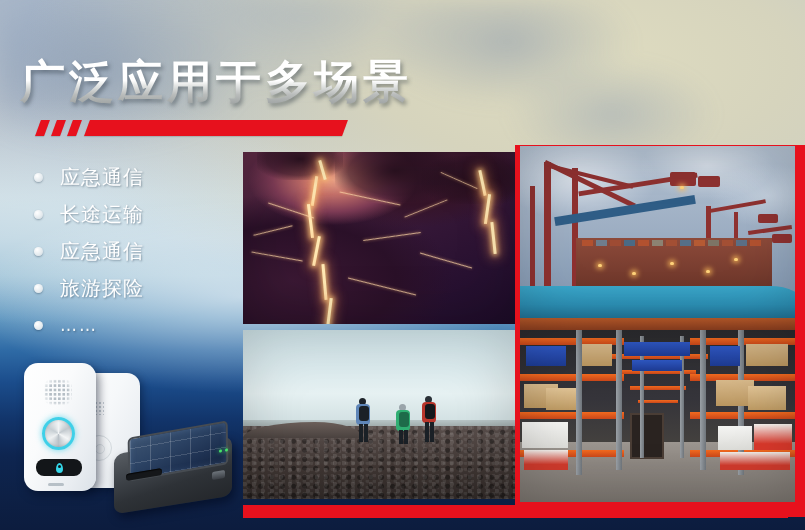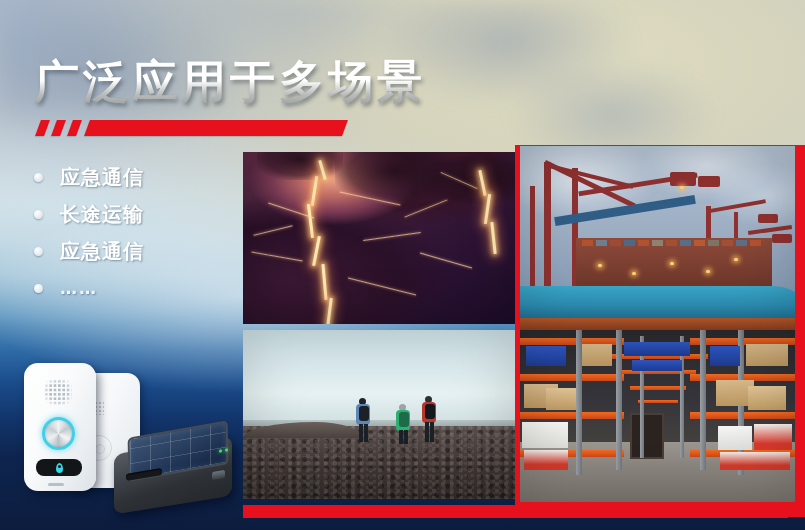--- a/index.html
+++ b/index.html
@@ -53,21 +53,21 @@
   }
   .logo-word .g{color:#e2141e;}
   .logo-cn{
     font-size:28px;font-weight:700;color:#ffffff;line-height:1;
     font-family:"DejaVu Sans","Liberation Sans",sans-serif;
     text-shadow:0 1px 2px rgba(0,0,0,.28);letter-spacing:1px;
   }
 
   
   .title{
-    position:absolute;left:34px;top:58px;
+    position:absolute;left:20px;top:58px;
     font-family:"DejaVu Sans","Liberation Sans",sans-serif;
     font-size:45px;font-weight:700;letter-spacing:4px;line-height:1.05;
     color:#ffffff;
     background:linear-gradient(180deg,#ffffff 0%,#ffffff 48%,#e5e7e6 58%,#b9bcbb 78%,#9ea2a2 100%);
     -webkit-background-clip:text;background-clip:text;
     -webkit-text-fill-color:transparent;color:transparent;
     filter:drop-shadow(2px 3px 2px rgba(40,50,60,.45));
     white-space:nowrap;
   }
 
@@ -80,21 +80,21 @@
   .accent i:nth-child(3){left:32px;width:9px;}
   .accent i:nth-child(4){left:49px;width:258px;}
 
   
   .bullets{position:absolute;left:34px;top:160px;width:185px;}
   .bullet{display:flex;align-items:center;height:34px;margin-bottom:3px;}
   .dot{width:9px;height:9px;border-radius:50%;
     background:radial-gradient(circle at 35% 32%,#ffffff,#e4eaee 60%,#c8d3da 100%);
     box-shadow:0 1px 2px rgba(20,40,60,.35);flex:0 0 auto;}
   .bullet-label{
-    margin-left:17px;font-size:20px;font-weight:700;letter-spacing:1px;
+    margin-left:17px;font-size:20px;font-weight:400;letter-spacing:1px;
     font-family:"DejaVu Sans","Liberation Sans",sans-serif;
     color:#ffffff;text-shadow:1px 1px 2px rgba(40,60,80,.45);
     line-height:1;
   }
   .bullet-label.ellip{font-size:17px;letter-spacing:2px;color:#eef4f8;}
 
   
   .devices{position:absolute;left:10px;top:355px;width:225px;height:170px;}
   .dev{position:absolute;}
   
@@ -262,20 +262,24 @@
       <span class="dot"></span>
       <span class="bullet-label">应急通信</span>
     </div>
     <div class="bullet">
       <span class="dot"></span>
       <span class="bullet-label">长途运输</span>
     </div>
     <div class="bullet">
       <span class="dot"></span>
       <span class="bullet-label">应急通信</span>
+    </div>
+    <div class="bullet">
+      <span class="dot"></span>
+      <span class="bullet-label">旅游探险</span>
     </div>
     <div class="bullet">
       <span class="dot"></span>
       <span class="bullet-label ellip">……</span>
     </div>
   </div>
 
   <div class="devices">
 
     <div class="dev dev-b">

